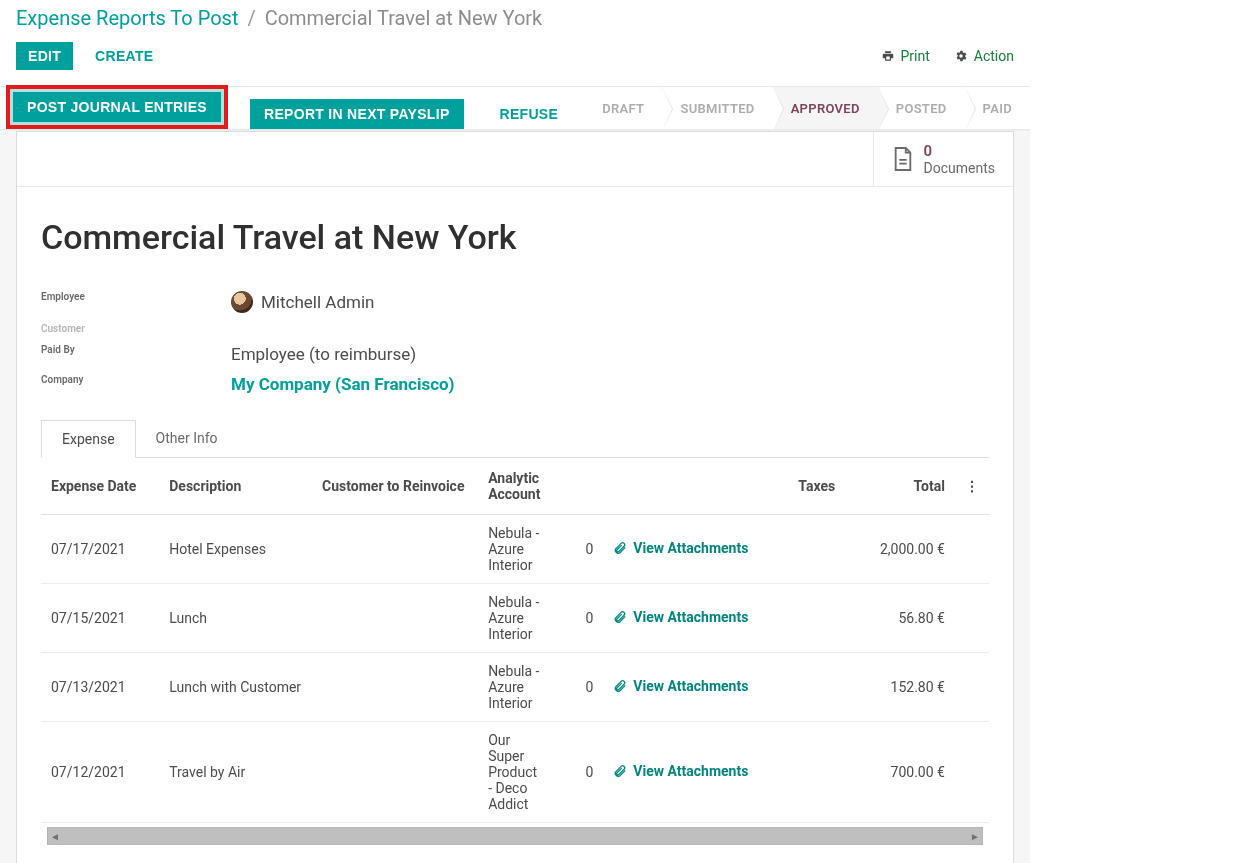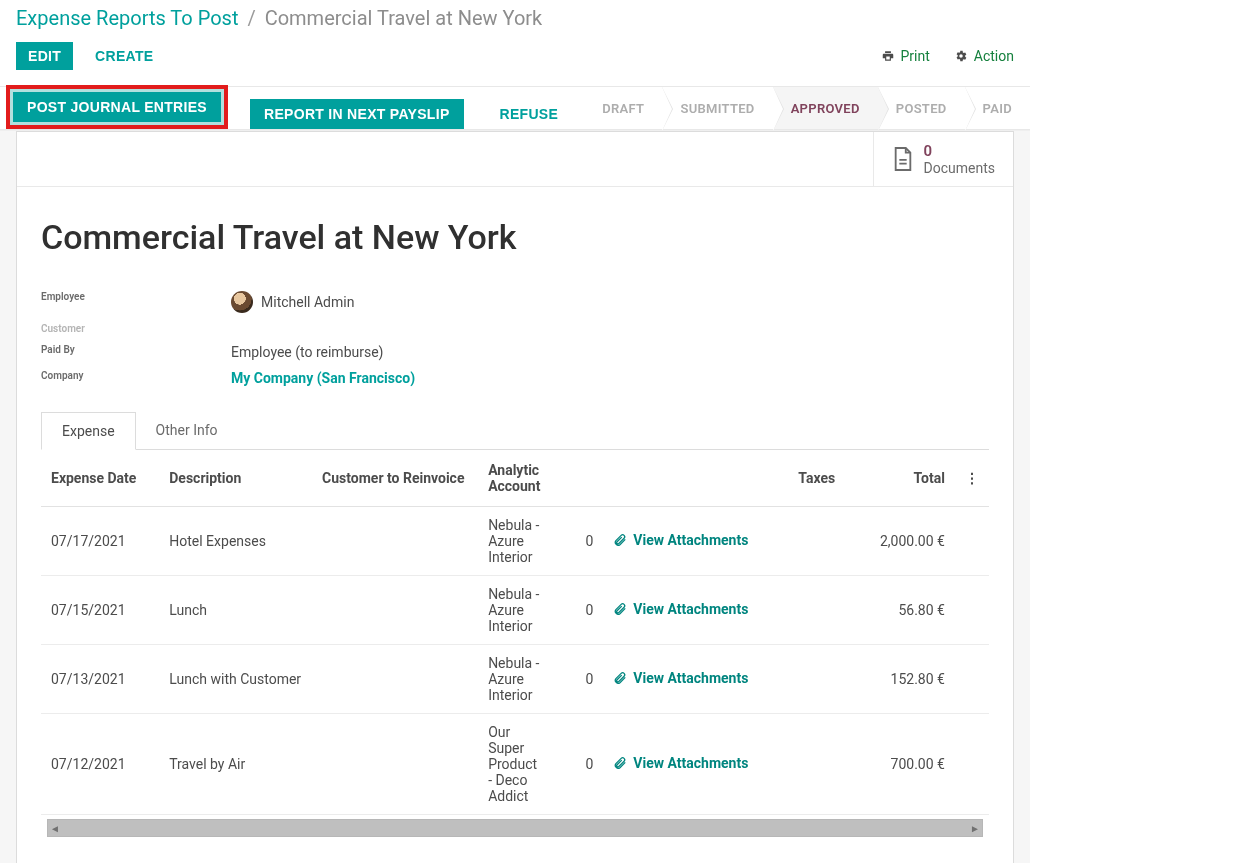--- a/index.html
+++ b/index.html
@@ -52,21 +52,21 @@
   .doc-btn .count { color:#80435c; font-weight:600; font-size:15px;}
   .doc-btn .label { color:#6b6b6b; font-size:14px;}
   .doc-icon { width:22px; height:26px;}
 
   .sheet-body { padding: 30px 24px 10px; }
   .record-title { font-size: 34px; color:#303030; font-weight:500; margin-bottom: 34px; }
 
   .fields { display:grid; grid-template-columns: 190px 1fr; row-gap:10px; margin-bottom:26px; max-width:700px;}
   .field-label { color:#6b6b6b; font-weight:600; font-size:10px; }
   .field-label.muted { color:#b4b4b4; }
-  .field-value { color:#4c4c4c; font-size:14px; display:flex; align-items:center; gap:8px;}
+  .field-value { color:#4c4c4c; font-size:17px; display:flex; align-items:center; gap:8px;}
   .field-value a { color:#00a09d;font-weight:bold; }
   .avatar { width:22px; height:22px; border-radius:50%; background: radial-gradient(circle at 40% 35%, #e8c79f 0 30%, #6b4a31 31% 60%, #3a2a1d 61% 100%); display:inline-block; }
 
   
   .tabs { display:flex; border-bottom:1px solid #dcdcdc; }
   .tab { padding:10px 20px; font-size:14px; color:#6b6b6b; cursor:pointer; }
   .tab.active { border:1px solid #dcdcdc; border-bottom:1px solid #fff; margin-bottom:-1px; background:#fff; color:#4c4c4c;}
 
   
   table.exp { width:100%; border-collapse:collapse; margin-top:0;}

